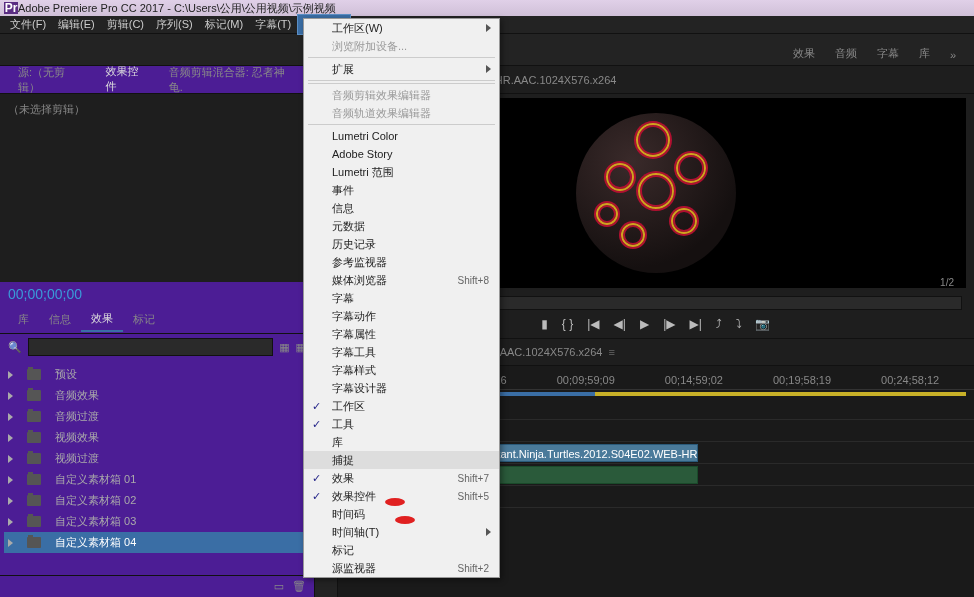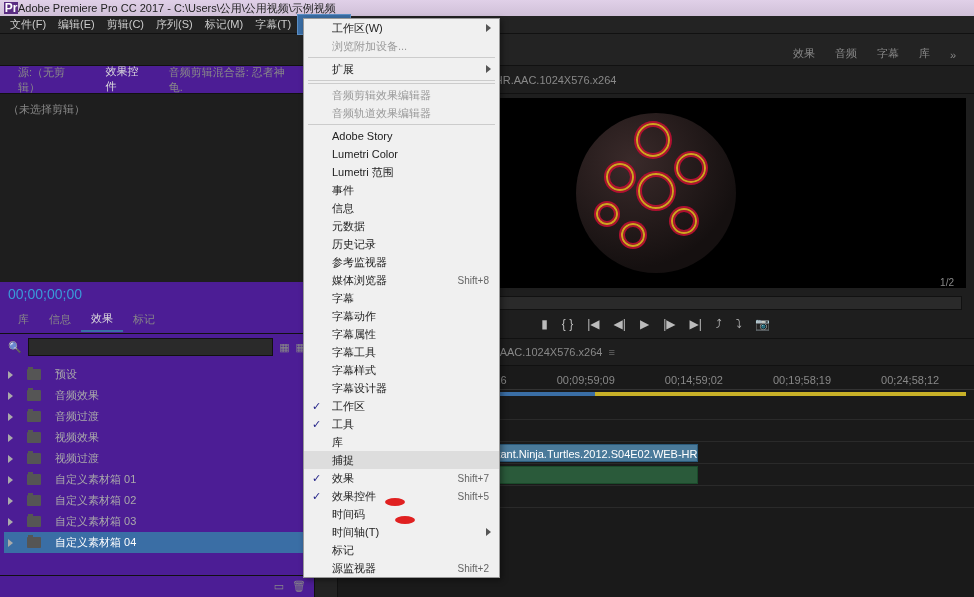--- a/index.html
+++ b/index.html
@@ -258,24 +258,24 @@
     <div class="dd-sep"></div>
     <div class="dd-sep"></div>
     <div class="dd-item disabled">
       <span>音频剪辑效果编辑器</span>
     </div>
     <div class="dd-item disabled">
       <span>音频轨道效果编辑器</span>
     </div>
     <div class="dd-sep"></div>
     <div class="dd-item">
+      <span>Lumetri Color</span>
+    </div>
+    <div class="dd-item">
       <span>Adobe Story</span>
-    </div>
-    <div class="dd-item">
-      <span>Lumetri Color</span>
     </div>
     <div class="dd-item">
       <span>Lumetri 范围</span>
     </div>
     <div class="dd-item">
       <span>事件</span>
     </div>
     <div class="dd-item">
       <span>信息</span>
     </div>

